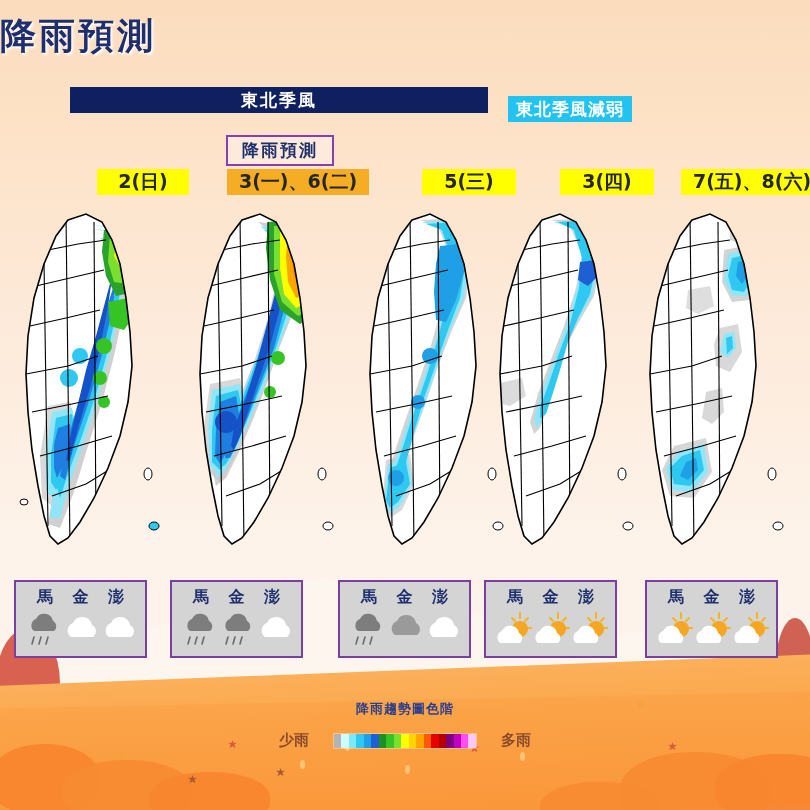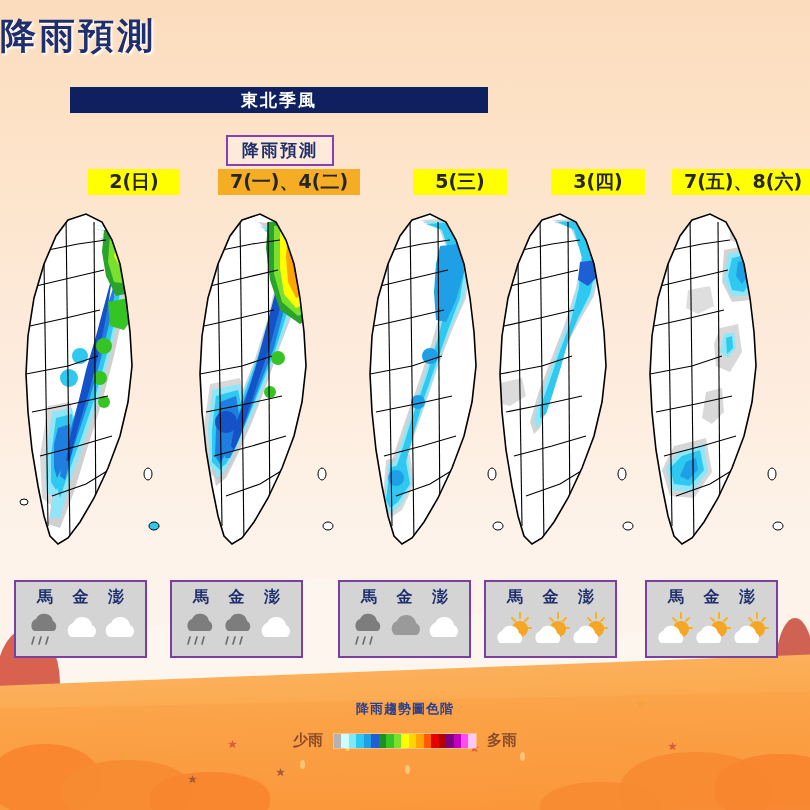--- a/index.html
+++ b/index.html
@@ -51,21 +51,21 @@
   .band2{
     position:absolute;top:96px;left:508px;height:26px;padding:0 8px;
     background:#22c3f0;color:#ffffff;font-size:17px;font-weight:bold;
     display:flex;align-items:center;justify-content:center;letter-spacing:1px;
   }
   .moist{
     position:absolute;top:135px;left:226px;padding:2px 14px;
     background:#fdeada;border:2px solid #8a3fb0;color:#1f2f6e;
     font-size:17px;font-weight:bold;letter-spacing:2px;
   }
-  .daterow{position:absolute;top:169px;left:0;width:734px;height:26px;}
+  .daterow{position:absolute;top:169px;left:9px;width:734px;height:26px;}
   .date{
     position:absolute;top:0;height:26px;background:#ffff00;color:#262626;
     font-size:19px;font-weight:bold;display:flex;align-items:center;
     justify-content:center;letter-spacing:0px;white-space:nowrap;padding:0 6px;
   }
   .date.hl{background:#f5ad25;}
   
   .mapcell{position:absolute;top:206px;width:162px;height:348px;}
   .mapsvg{position:absolute;left:0;top:0;width:162px;height:348px;}
   
@@ -79,21 +79,21 @@
     text-indent:7px;
   }
   .icons{position:absolute;bottom:3px;left:0;width:100%;height:44px;}
   .wi{position:absolute;width:40px;height:42px;}
   
   .legtitle{
     position:absolute;top:700px;left:0;width:810px;text-align:center;
     font-size:13px;color:#2b3f8c;font-weight:bold;letter-spacing:1px;
   }
   .legwrap{position:absolute;top:731px;left:0;width:810px;display:flex;
-           align-items:center;justify-content:center;gap:10px;}
+           align-items:center;justify-content:center;gap:24px;}
   .legtxt{font-size:15px;color:#8a4a2a;font-weight:bold;}
   .cbar{display:flex;height:14px;width:142px;border:1px solid rgba(255,255,255,.35);}
   .cbar span{flex:1 1 auto;height:100%;}
   .footnote{
     position:absolute;top:763px;left:0;width:810px;text-align:center;
     font-size:13px;color:#2b3f8c;font-weight:bold;letter-spacing:0px;
   }
   .footnote .stamp{font-size:17px;margin-left:10px;}
   .logo{
     display:inline-block;width:26px;height:16px;border-radius:50%;
@@ -158,25 +158,26 @@
     <div class="leaf y" style="left:612px;top:770px;"></div>
     <div class="speck" style="left:300px;top:760px;"></div>
     <div class="speck" style="left:345px;top:742px;"></div>
     <div class="speck" style="left:405px;top:765px;"></div>
     <div class="speck" style="left:520px;top:752px;"></div>
   </div>
 
   <div class="title">降雨預測</div>
 
   <div class="band">東北季風</div>
+  <div class="band2">東北季風減弱</div>
   <div class="moist">降雨預測</div>
 
   <div class="daterow">
     <div class="date" style="left: 88px; width: 80px; background: rgb(255, 255, 0);">2(日)</div>
-    <div class="date hl" style="left: 218px; width: 130px; background: rgb(245, 173, 37);">7(一)、4(二)</div>
+    <div class="date hl" style="left: 218px; width: 130px; background: rgb(245, 173, 37);">3(一)、6(二)</div>
     <div class="date" style="left: 413px; width: 82px; background: rgb(255, 255, 0);">5(三)</div>
     <div class="date" style="left: 551px; width: 82px; background: rgb(255, 255, 0);">3(四)</div>
     <div class="date" style="left: 672px; width: 130px; background: rgb(255, 255, 0);">7(五)、8(六)</div>
   </div>
 
   <div class="mapcell" style="left:8px;">
     <svg class="mapsvg" viewBox="0 0 162 348">
       <defs>
         <clipPath id="tw1">
             <path d="M60 14 L78 8 L94 16 L104 34 L112 58 L118 92 L122 126 L124 160 L120 196 L112 230 L100 262 L86 292 L72 316 L60 332 L50 338 L42 330 L36 310 L30 280 L24 244 L20 206 L18 168 L20 130 L26 92 L36 58 L48 30 Z"></path>

